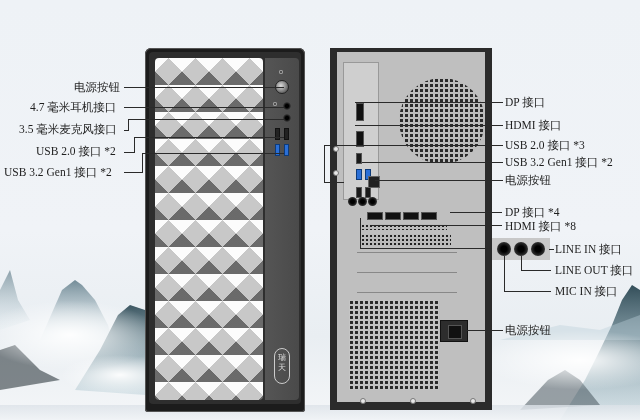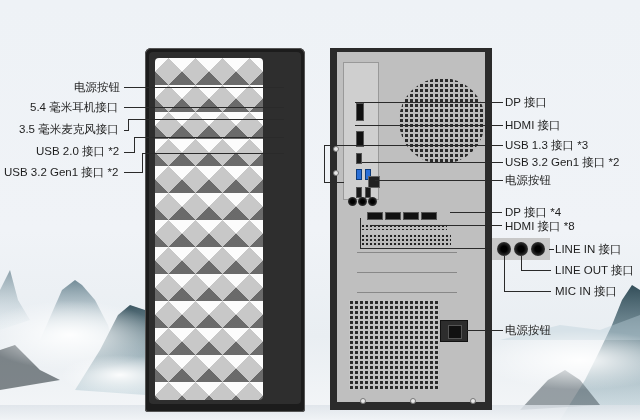--- a/index.html
+++ b/index.html
@@ -15,21 +15,21 @@
   .mtn { position: absolute; }
   .mist { position: absolute; border-radius: 50%; background: radial-gradient(ellipse at center, rgba(255,255,255,0.95) 0%, rgba(255,255,255,0) 70%); }
   .reflection {
     position: absolute; left: 0; top: 405px; width: 640px; height: 15px;
     background: linear-gradient(180deg, rgba(220,226,232,0.8), rgba(240,243,246,0.9));
   }
 
   
   .label {
     position: absolute; font-size: 11.5px; line-height: 14px; white-space: nowrap; color: #1e1e1e;
-    font-family: Liberation Sans, sans-serif;
+    font-family: Liberation Serif, serif;
   }
   .line { position: absolute; background: #2a2a2a; }
   .hline { height: 1px; }
   .vline { width: 1px; }
 
   
   .front {
     position: absolute; left: 145px; top: 48px; width: 160px; height: 364px;
     background: #1c1c1c; border-radius: 6px 6px 3px 3px;
     box-shadow: 0 0 0 1px #555 inset;
@@ -155,37 +155,49 @@
   </svg>
   <div class="mist" style="left:-20px;top:300px;width:180px;height:70px;"></div>
   <div class="mist" style="left:480px;top:330px;width:200px;height:60px;"></div>
   <div class="mist" style="left:60px;top:355px;width:120px;height:40px;"></div>
 </div>
 <div class="reflection"></div>
 
 <div class="front">
   <div class="front-inner">
     <div class="diamond-panel"></div>
+    <div class="side-strip">
+      <div class="tiny-icon" style="left:14px;top:12px;"></div>
+      <div class="power-btn" style="left:10px;top:22px;"></div>
+      <div class="tiny-icon" style="left:8px;top:44px;"></div>
+      <div class="jack" style="left:18px;top:44px;"></div>
+      <div class="jack" style="left:18px;top:56px;"></div>
+      <div class="usb2" style="left:10px;top:70px;"></div>
+      <div class="usb2" style="left:19px;top:70px;"></div>
+      <div class="usb3" style="left:10px;top:86px;"></div>
+      <div class="usb3" style="left:19px;top:86px;"></div>
+      <div class="logo-badge" style="left:9px;top:290px;">瑞天</div>
+    </div>
   </div>
 </div>
 
 <div class="line hline" style="left:124px;top:87px;width:160px;"></div>
 <div class="line hline" style="left:124px;top:107px;width:160px;"></div>
 <div class="line vline" style="left:128px;top:119px;height:11px;"></div>
 <div class="line hline" style="left:128px;top:119px;width:156px;"></div>
 <div class="line hline" style="left:124px;top:130px;width:5px;"></div>
 <div class="line vline" style="left:134px;top:137px;height:15px;"></div>
 <div class="line hline" style="left:134px;top:137px;width:150px;"></div>
 <div class="line hline" style="left:124px;top:152px;width:11px;"></div>
 <div class="line vline" style="left:142px;top:153px;height:20px;"></div>
 <div class="line hline" style="left:142px;top:153px;width:142px;"></div>
 <div class="line hline" style="left:124px;top:172px;width:19px;"></div>
 
 <div class="label" style="left:74px;top:80px;">电源按钮</div>
-<div class="label" style="left:30px;top:100px;">5.4 毫米耳机接口</div>
+<div class="label" style="left:30px;top:100px;">4.7 毫米耳机接口</div>
 <div class="label" style="left:19px;top:122px;">3.5 毫米麦克风接口</div>
 <div class="label" style="left:36px;top:144px;">USB 2.0 接口 *2</div>
 <div class="label" style="left:4px;top:165px;">USB 3.2 Gen1 接口 *2</div>
 
 <div class="rear">
   <div class="rear-panel">
     <div class="screw" style="left:-4px;top:94px;"></div>
     <div class="screw" style="left:-4px;top:118px;"></div>
     <div class="io-shield">
       <div class="port-dp" style="left:12px;top:40px;"></div>
@@ -238,21 +250,21 @@
 <div class="line vline" style="left:360px;top:218px;height:30px;"></div>
 <div class="line hline" style="left:549px;top:249px;width:5px;"></div>
 <div class="line vline" style="left:521px;top:256px;height:14px;"></div>
 <div class="line hline" style="left:521px;top:270px;width:30px;"></div>
 <div class="line vline" style="left:504px;top:256px;height:35px;"></div>
 <div class="line hline" style="left:504px;top:291px;width:47px;"></div>
 <div class="line hline" style="left:465px;top:330px;width:38px;"></div>
 
 <div class="label" style="left:505px;top:95px;">DP 接口</div>
 <div class="label" style="left:505px;top:118px;">HDMI 接口</div>
-<div class="label" style="left:505px;top:138px;">USB 1.3 接口 *3</div>
+<div class="label" style="left:505px;top:138px;">USB 2.0 接口 *3</div>
 <div class="label" style="left:505px;top:155px;">USB 3.2 Gen1 接口 *2</div>
 <div class="label" style="left:505px;top:173px;">电源按钮</div>
 <div class="label" style="left:505px;top:205px;">DP 接口 *4</div>
 <div class="label" style="left:505px;top:219px;">HDMI 接口 *8</div>
 <div class="label" style="left:555px;top:242px;">LINE IN 接口</div>
 <div class="label" style="left:555px;top:263px;">LINE OUT 接口</div>
 <div class="label" style="left:555px;top:284px;">MIC IN 接口</div>
 <div class="label" style="left:505px;top:323px;">电源按钮</div>
 
 </body></html>

